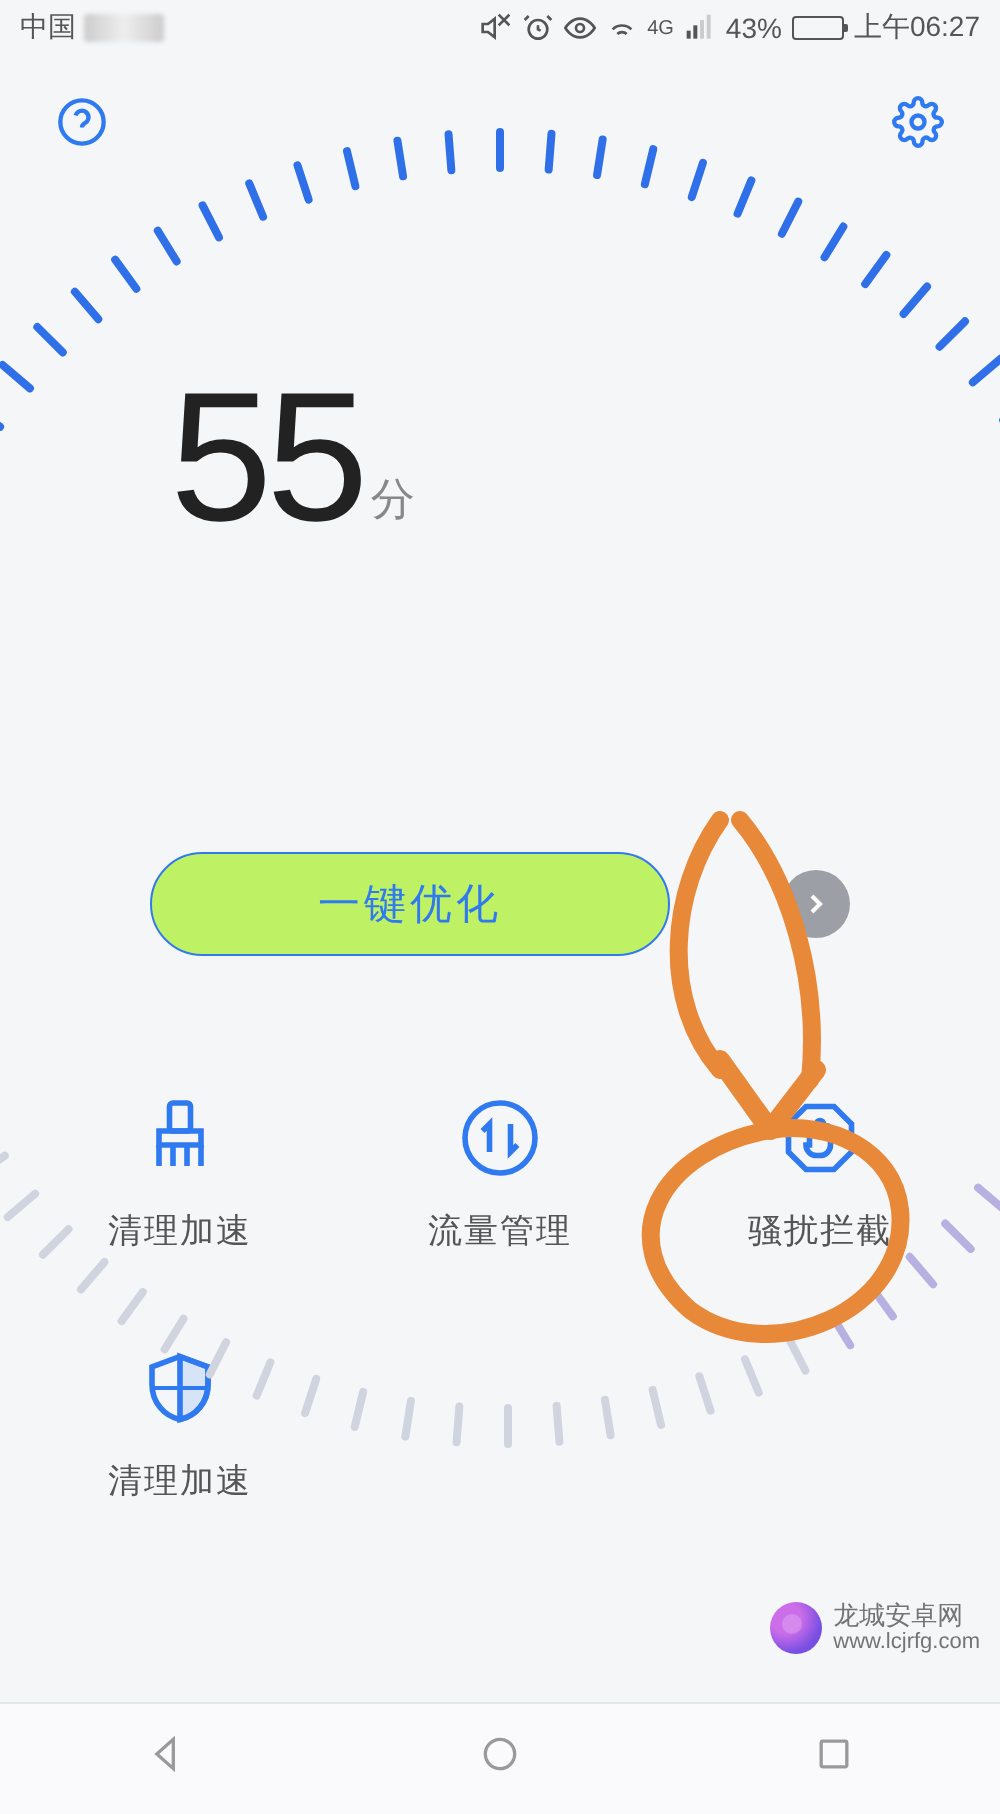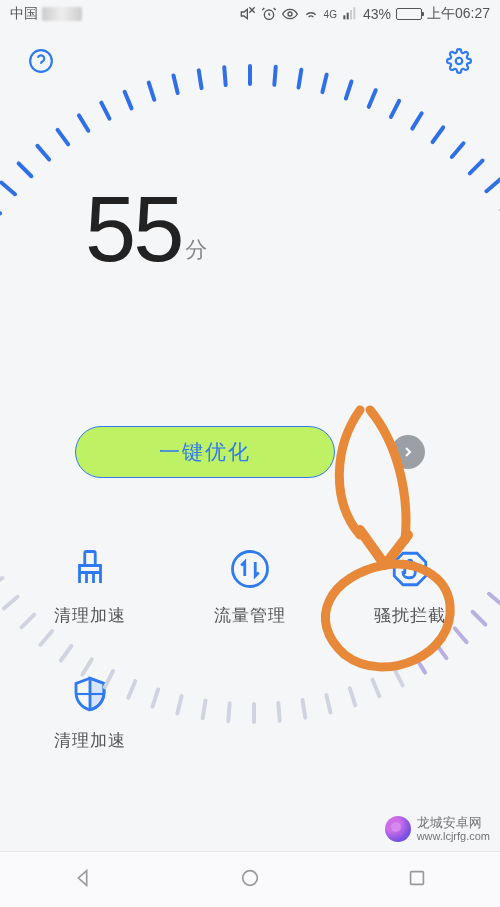--- a/index.html
+++ b/index.html
@@ -90,21 +90,21 @@
     .annotation svg { display:block; }
 
     .nav-bar {
       position:absolute; bottom:0; left:0; right:0; height:56px;
       background:#fafafc; border-top:1px solid #e6e6e8;
       display:flex; align-items:center; justify-content:space-around;
     }
     .nav-bar svg { color:#999; }
 
     .watermark {
-      position:absolute; right:10px; bottom:65px; opacity:.9;
+      position:absolute; right:10px; bottom:80px; opacity:.9;
       display:flex; align-items:center; gap:6px;
     }
     .wm-logo { width:26px; height:26px; border-radius:50%; background: radial-gradient(circle at 30% 30%, #c85fe8 30%, #6a3de0 70%); position:relative; }
     .wm-logo::after{ content:''; position:absolute; top:6px; left:6px; width:10px; height:10px; border-radius:50%; background:#fff3; }
     .wm-text { font-size:11px; color:#666; line-height:1.1; text-align:left; }
     .wm-big { font-size:13px; color:#666; display:block; }
   </style>
 </head>
 <body>
 

